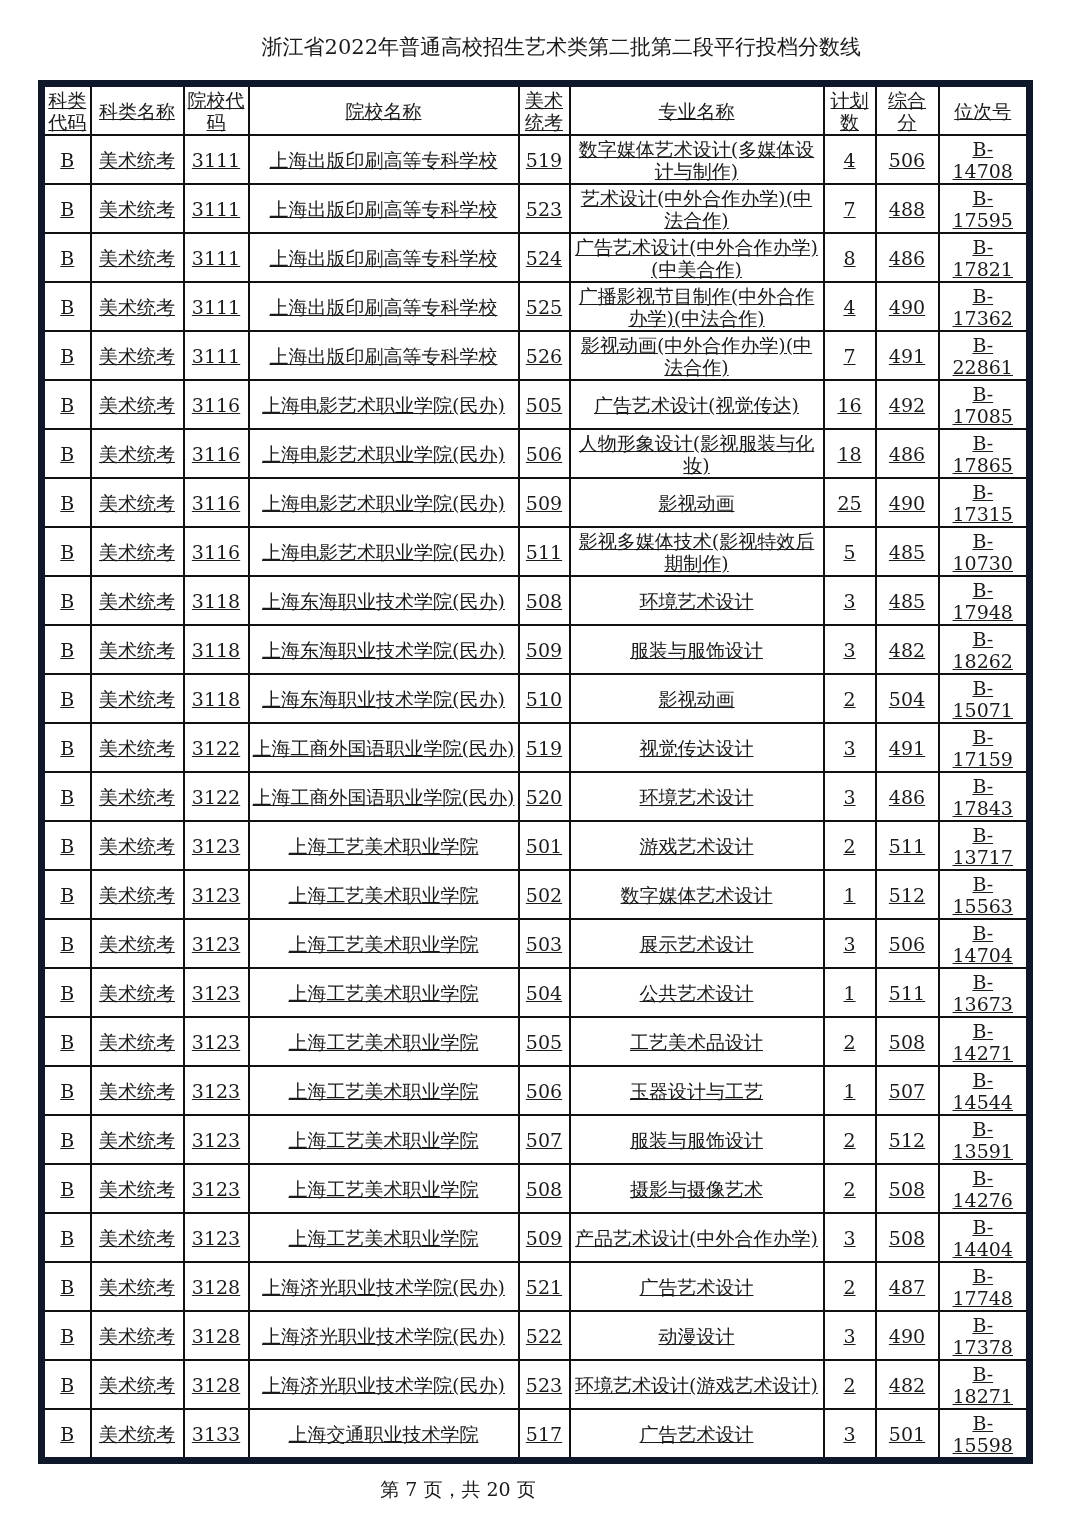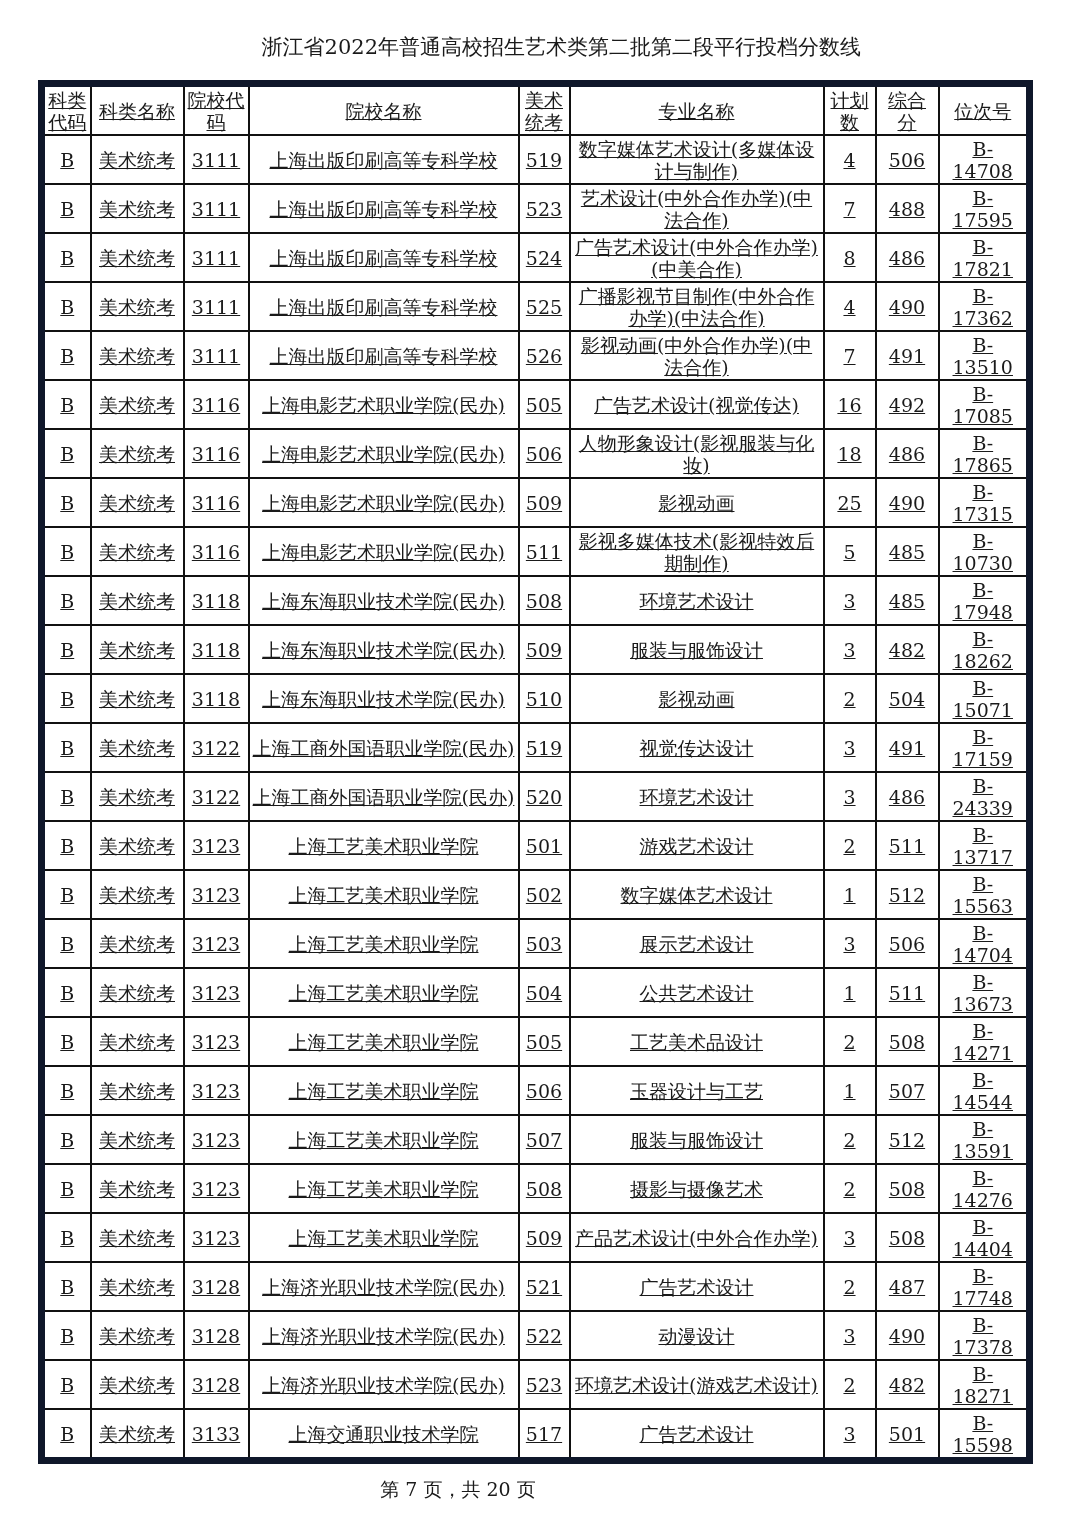--- a/index.html
+++ b/index.html
@@ -95,21 +95,21 @@
       </tr>
       <tr>
         <td class="c">B</td>
         <td class="c">美术统考</td>
         <td class="c">3111</td>
         <td class="l">上海出版印刷高等专科学校</td>
         <td class="c">526</td>
         <td class="l">影视动画(中外合作办学)(中法合作)</td>
         <td class="c">7</td>
         <td class="c">491</td>
-        <td class="c">B-13510</td>
+        <td class="c">B-22861</td>
       </tr>
       <tr>
         <td class="c">B</td>
         <td class="c">美术统考</td>
         <td class="c">3116</td>
         <td class="l">上海电影艺术职业学院(民办)</td>
         <td class="c">505</td>
         <td class="l">广告艺术设计(视觉传达)</td>
         <td class="c">16</td>
         <td class="c">492</td>
@@ -194,21 +194,21 @@
       </tr>
       <tr>
         <td class="c">B</td>
         <td class="c">美术统考</td>
         <td class="c">3122</td>
         <td class="l">上海工商外国语职业学院(民办)</td>
         <td class="c">520</td>
         <td class="l">环境艺术设计</td>
         <td class="c">3</td>
         <td class="c">486</td>
-        <td class="c">B-24339</td>
+        <td class="c">B-17843</td>
       </tr>
       <tr>
         <td class="c">B</td>
         <td class="c">美术统考</td>
         <td class="c">3123</td>
         <td class="l">上海工艺美术职业学院</td>
         <td class="c">501</td>
         <td class="l">游戏艺术设计</td>
         <td class="c">2</td>
         <td class="c">511</td>

